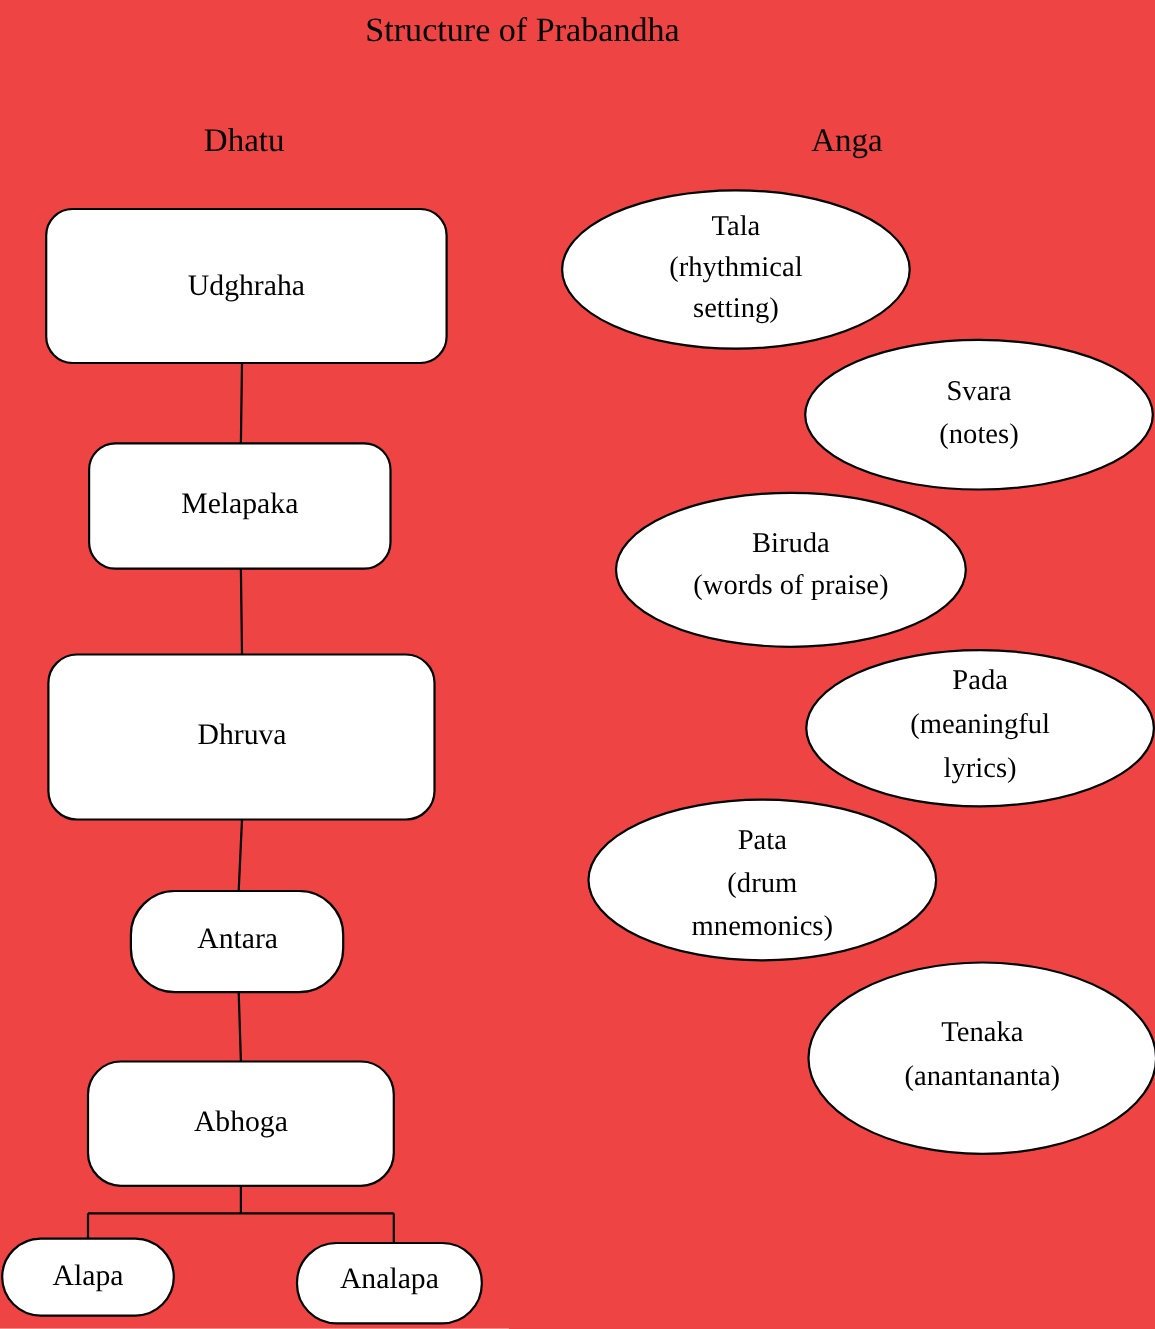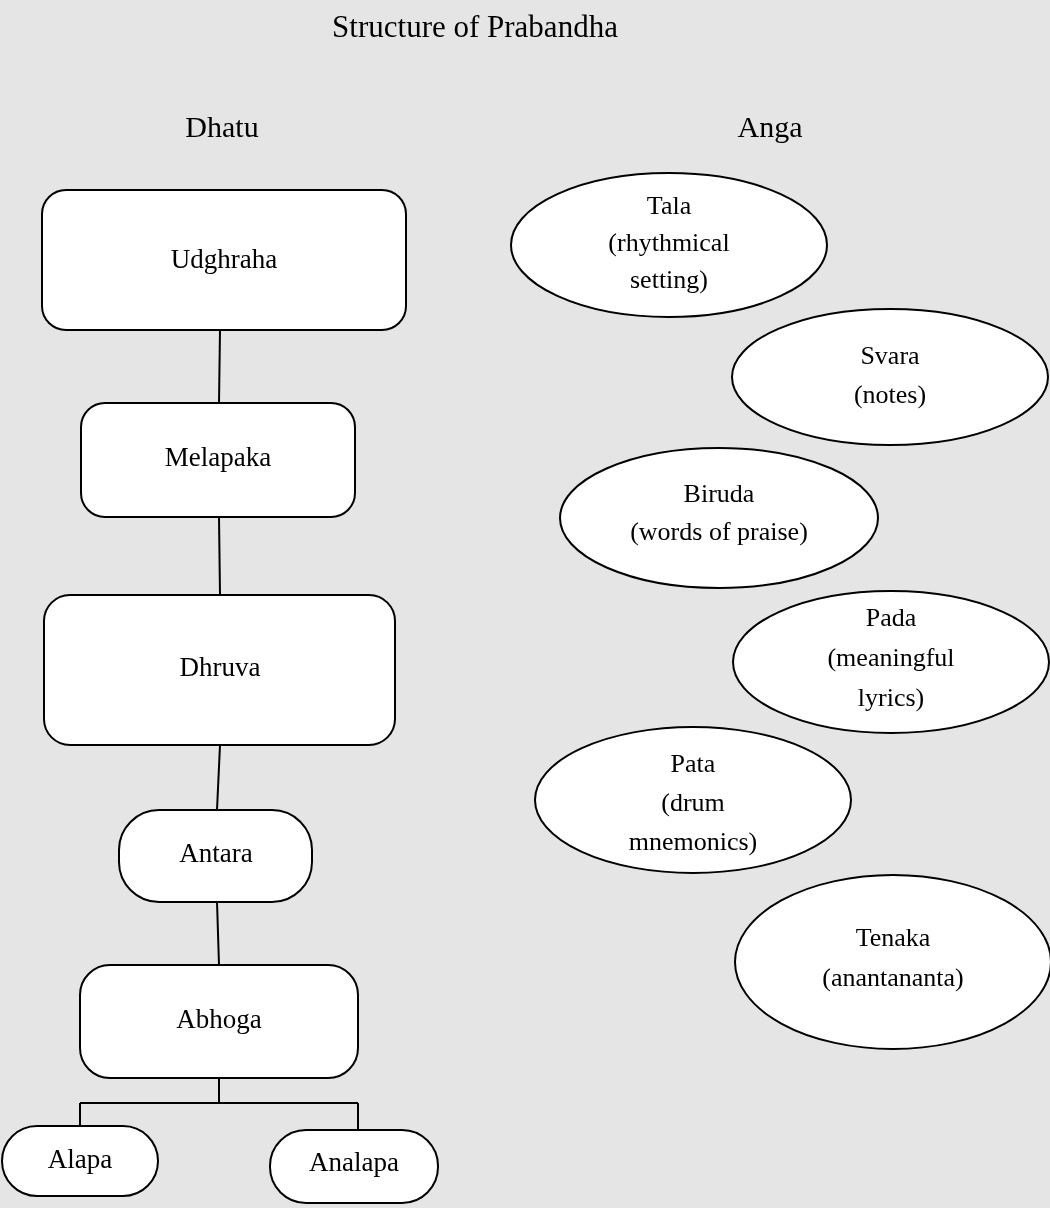--- a/index.html
+++ b/index.html
@@ -8,21 +8,21 @@
     background: #ffffff;
   }
   body {
     font-family: "Liberation Serif", "DejaVu Serif", serif;
     color: #000000;
   }
   #canvas {
     position: relative;
     width: 1050px;
     height: 1208px;
-    background: #e5e5e5;
+    background: #ef4444;
     overflow: hidden;
   }
   #diagram-svg {
     position: absolute;
     left: 0;
     top: 0;
     width: 1050px;
     height: 1208px;
   }
   .node-shape {

